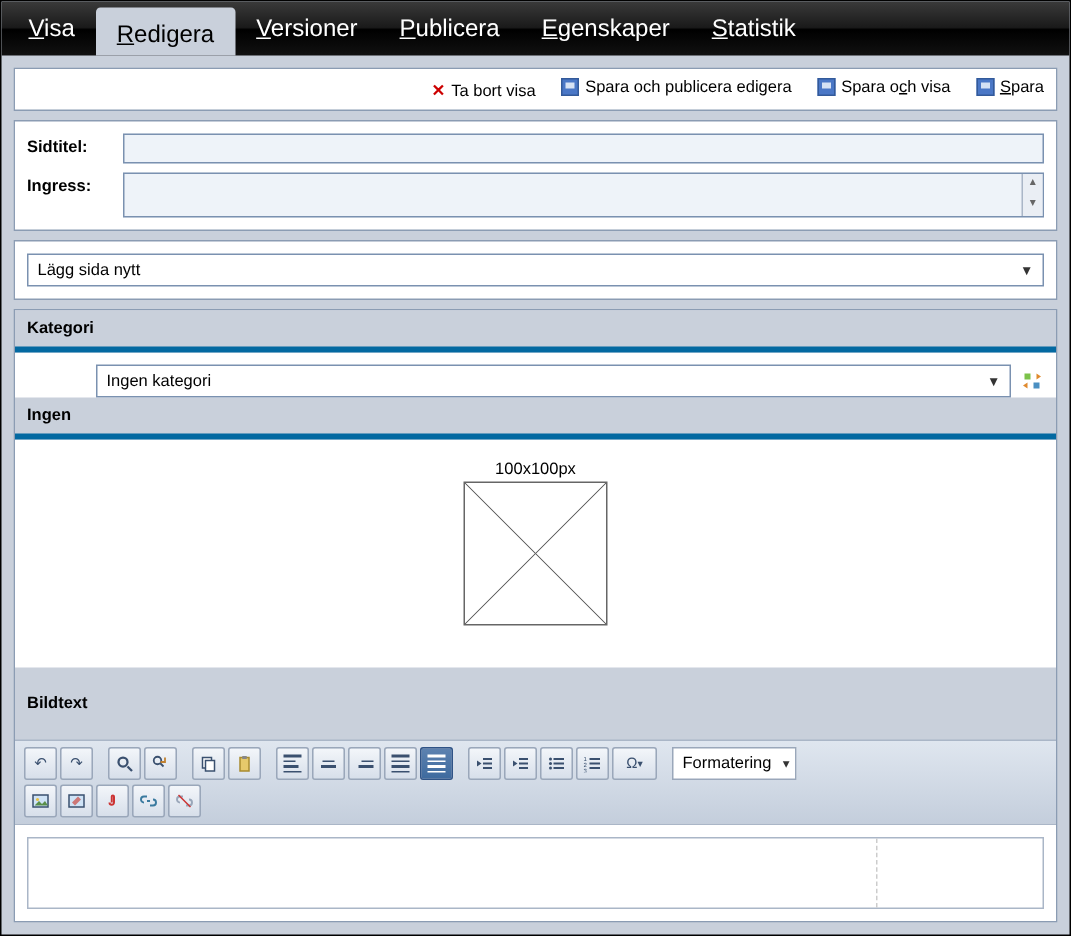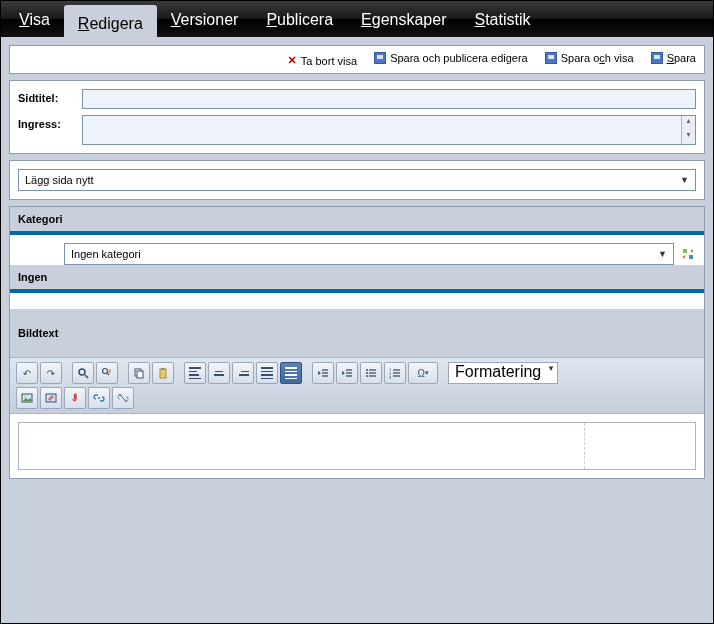--- a/index.html
+++ b/index.html
@@ -42,21 +42,21 @@
 .imgph::before, .imgph::after { content:""; position:absolute; left:0; top:0; right:0; bottom:0; }
 .imgph::before { background: linear-gradient(to top right, transparent calc(50% - .6px), #666, transparent calc(50% + .6px)); }
 .imgph::after  { background: linear-gradient(to top left,  transparent calc(50% - .6px), #666, transparent calc(50% + .6px)); }
 .rtehdr { background:#c9d0db; font-weight: bold; padding:18px 8px; border-bottom:1px solid #aab6c7; }
 .rtetb { background: linear-gradient(#dfe6ef,#c4cedc); padding: 4px 6px; border-bottom:1px solid #aab6c7; }
 .tbrow { display:flex; align-items:center; gap:2px; flex-wrap: wrap; margin-bottom:3px; }
 .tbrow:last-child { margin-bottom:0; }
 .btn { width:22px; height:22px; border:1px solid #9aa7ba; background: linear-gradient(#f3f6fa,#d7dfea); border-radius:2px; display:flex; align-items:center; justify-content:center; cursor:pointer; font-size:10px; color:#3a506f; }
 .btn.active { background: linear-gradient(#5d82b0,#3e6a9e); border-color:#2f5386; color:#fff; }
 .sep { width:6px; }
-.fmt { height:22px; border:1px solid #9aa7ba; background:#fff; display:flex; padding:0 16px 0 6px; position:relative; cursor:pointer; font-size:16px; }
+.fmt { height:22px; border:1px solid #9aa7ba; background:#fff; display:flex; align-items:center; padding:0 16px 0 6px; position:relative; cursor:pointer; font-size:11px; }
 .fmt::after { content:"▾"; position:absolute; right:4px; font-size:9px; color:#333; }
 .rtebody { padding:8px; }
 .rtecanvas { border:1px solid #aab6c7; height:48px; background:#fff; position:relative; }
 .rtecanvas .rm { position:absolute; right:110px; top:0; bottom:0; border-left:1px dashed #ccc; }
 
 
 .ic-x { color:#c00; font-weight:bold; }
 .ic-disk { width:12px; height:12px; background:#4a77c6; border:1px solid #335a9a; position:relative; }
 .ic-disk::after{content:"";position:absolute;left:2px;top:2px;right:2px;height:4px;background:#d6e2f4;}
 .ic-swap svg { display:block; }
@@ -140,20 +140,24 @@
               <path d="M9 9h4v4H9z" fill="#4a8fc2"></path>
               <path d="M11 3l3 2-3 2z" fill="#e08a2e"></path>
               <path d="M5 13l-3-2 3-2z" fill="#e08a2e"></path>
             </svg>
         </span>
       </div>
     </div>
 
     <div style="padding:0 8px 8px 8px">
       <div class="sechdr" style="margin-left:-8px;margin-right:-8px">Ingen</div>
+      <div class="imgwrap">
+        <div>100x100px</div>
+        <div class="imgph"></div>
+      </div>
     </div>
 
     <div class="rtehdr" style="margin:0">Bildtext</div>
     <div class="rtetb">
       <div class="tbrow">
         <div class="btn">↶</div>
         <div class="btn">↷</div>
         <div class="sep"></div>
         <div class="btn">
             <svg width="12" height="12" viewBox="0 0 12 12">

